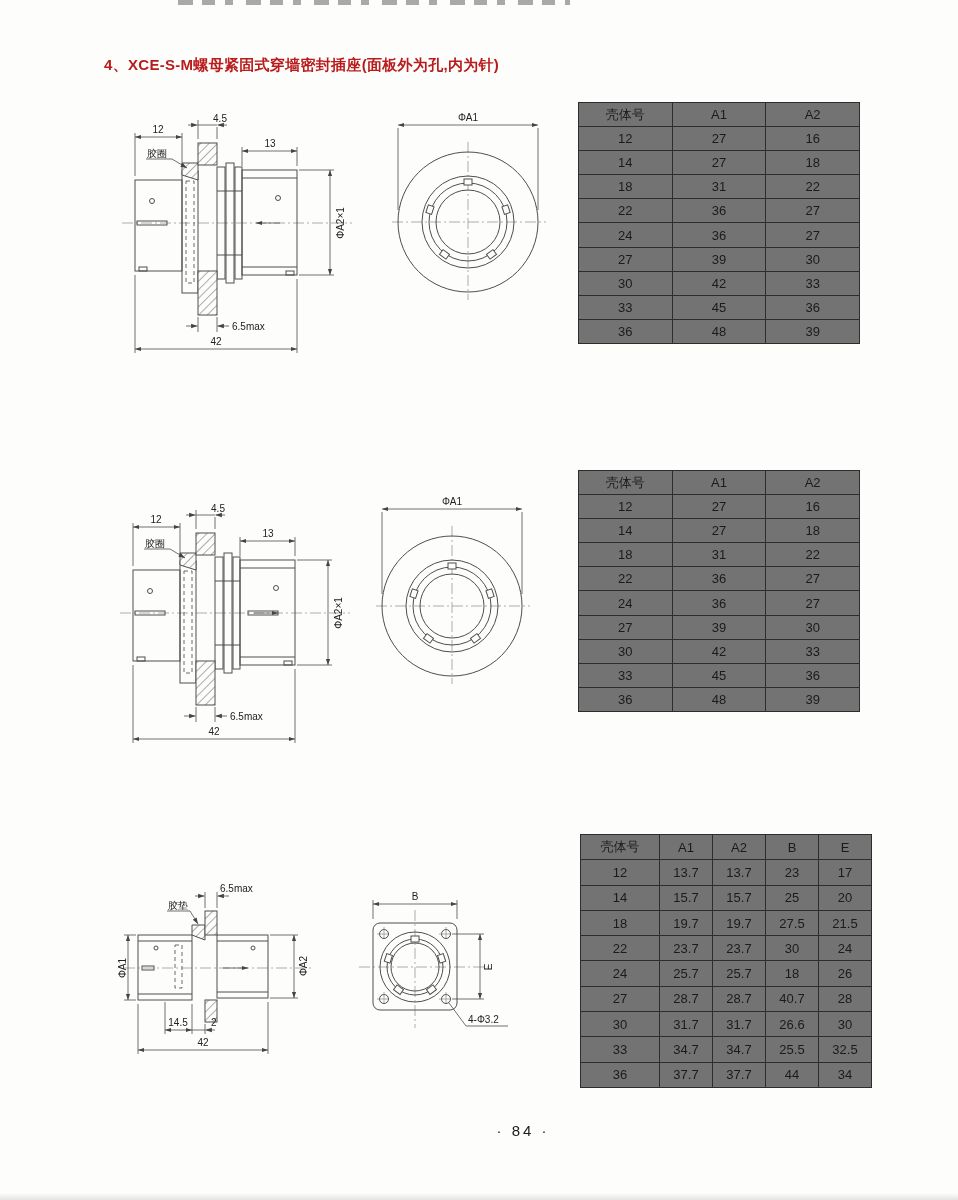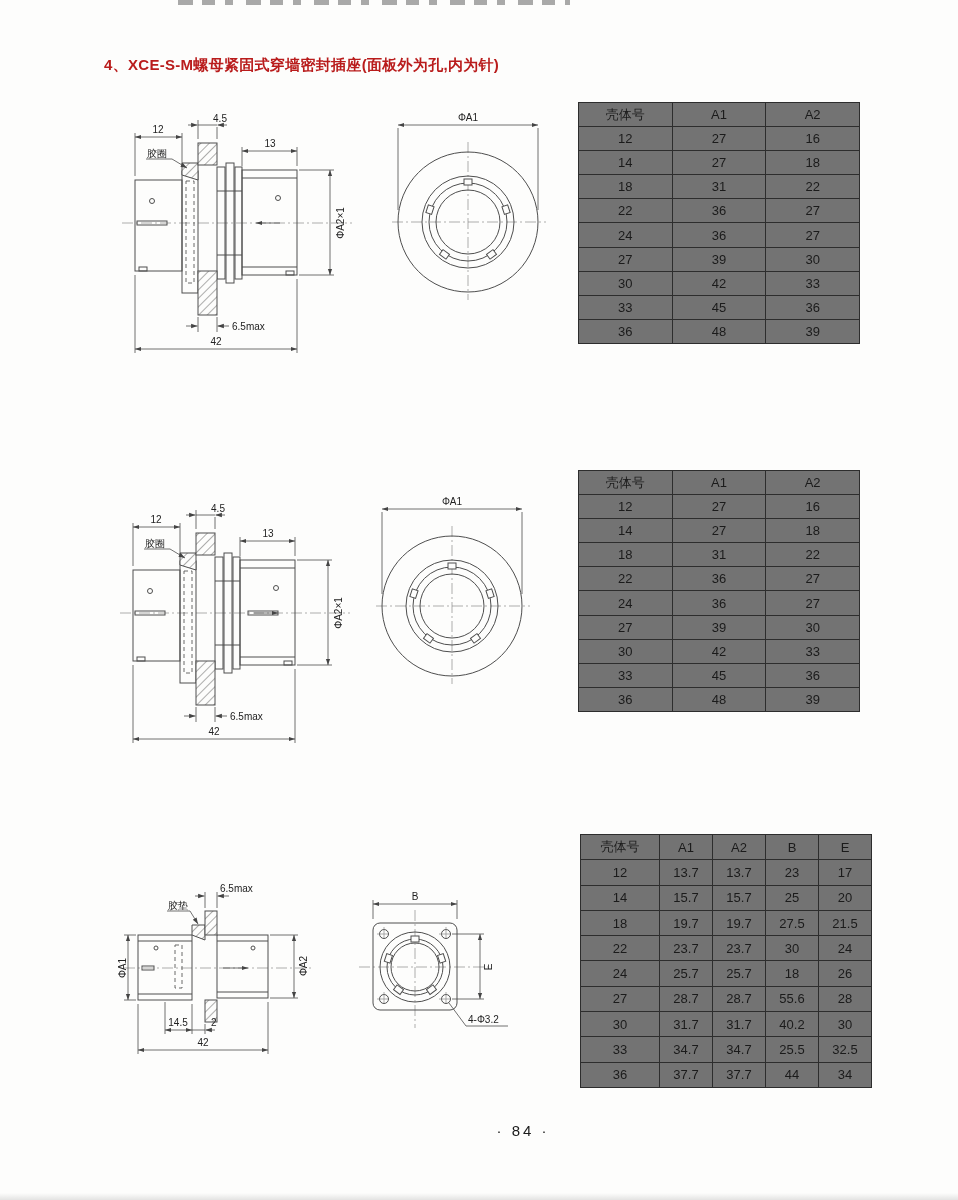--- a/index.html
+++ b/index.html
@@ -485,28 +485,28 @@
           <td>24</td>
           <td>25.7</td>
           <td>25.7</td>
           <td>18</td>
           <td>26</td>
         </tr>
         <tr>
           <td>27</td>
           <td>28.7</td>
           <td>28.7</td>
-          <td>55.6</td>
+          <td>40.7</td>
           <td>28</td>
         </tr>
         <tr>
           <td>30</td>
           <td>31.7</td>
           <td>31.7</td>
-          <td>40.2</td>
+          <td>26.6</td>
           <td>30</td>
         </tr>
         <tr>
           <td>33</td>
           <td>34.7</td>
           <td>34.7</td>
           <td>25.5</td>
           <td>32.5</td>
         </tr>
         <tr>

